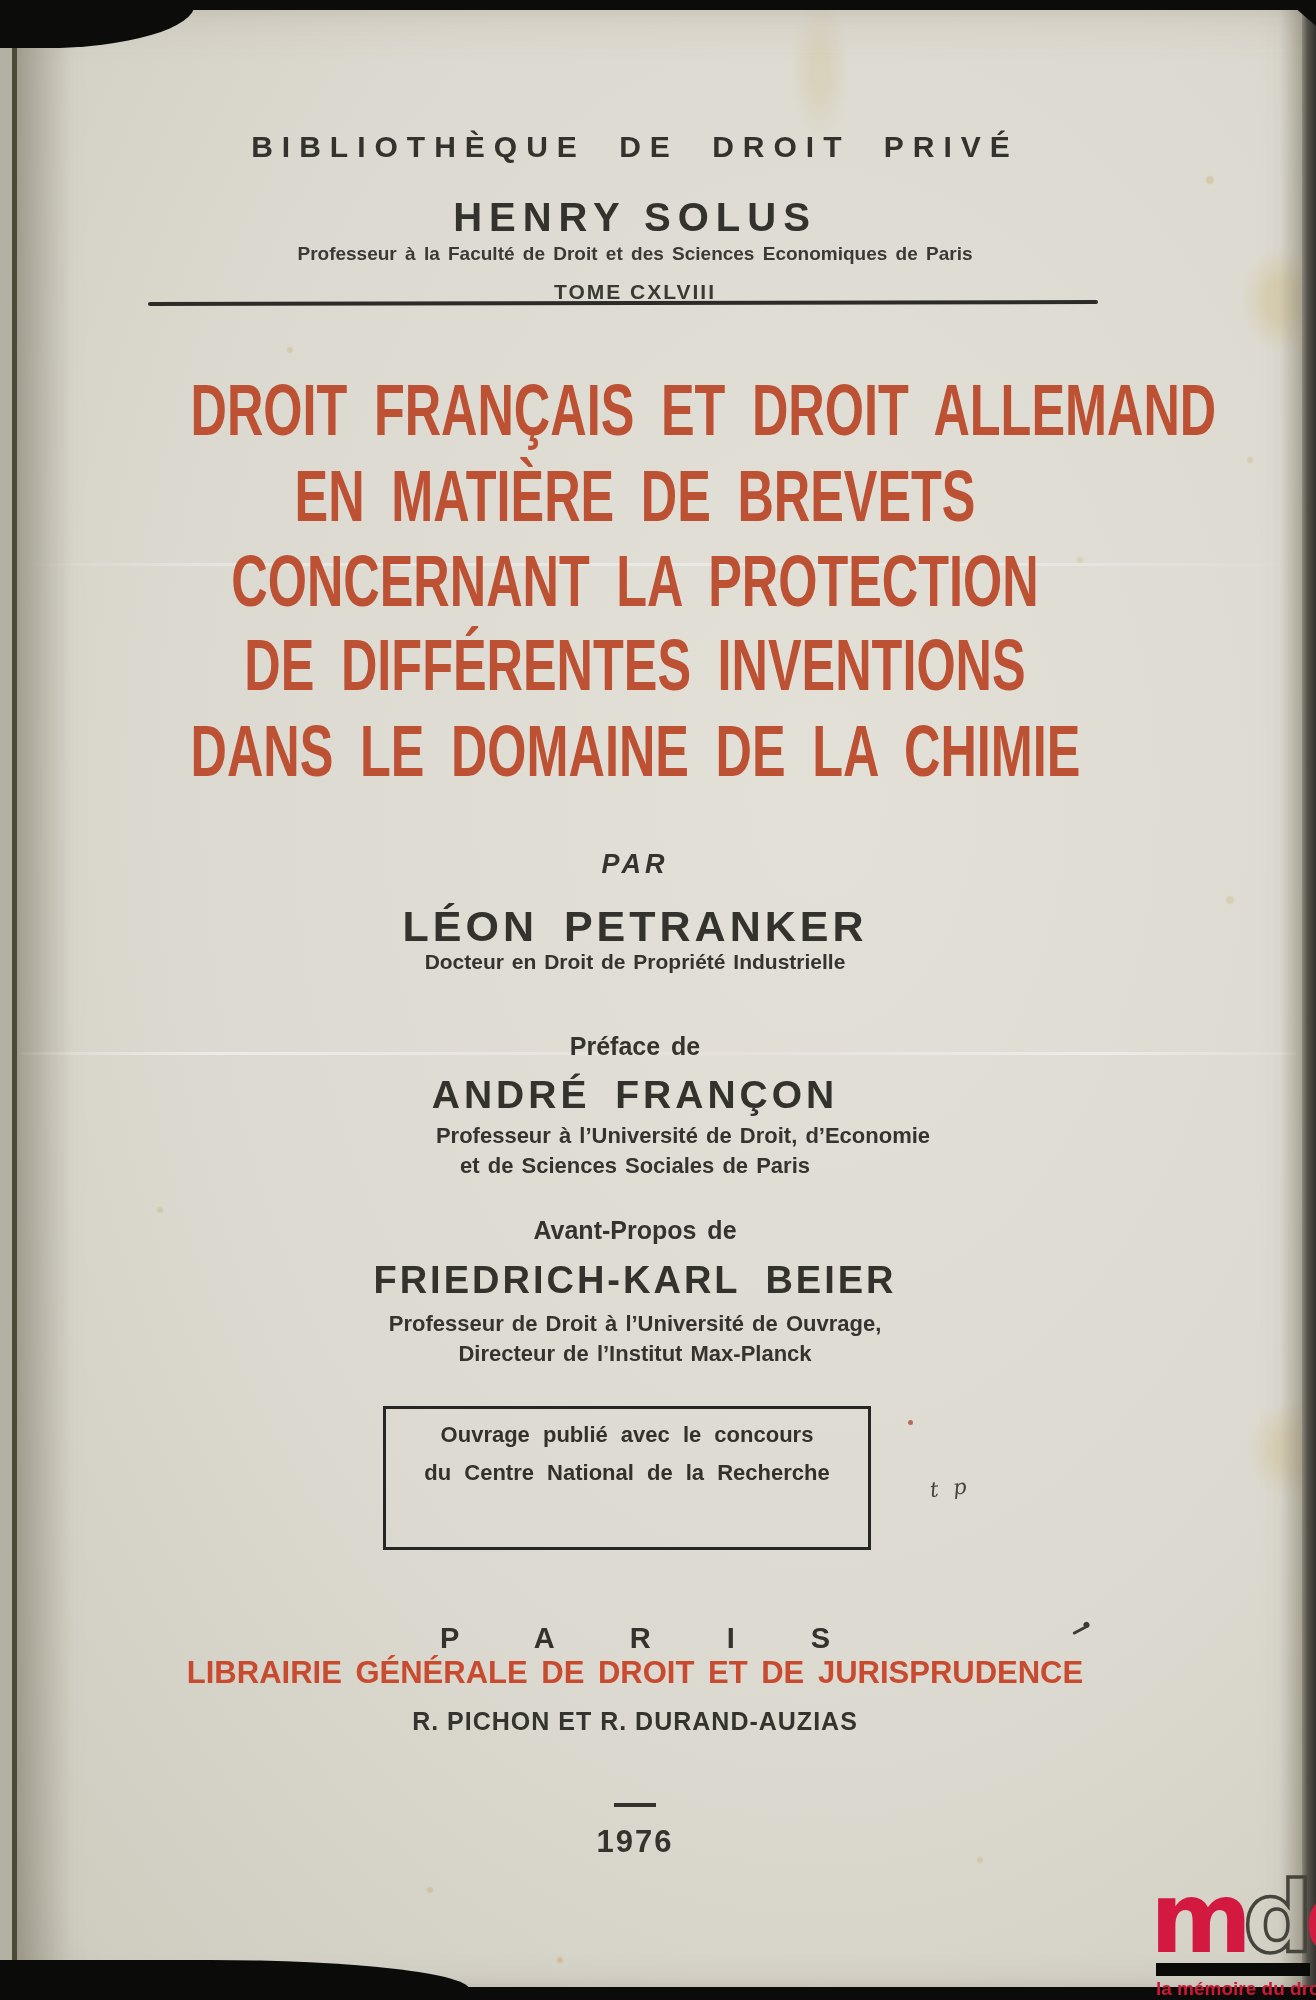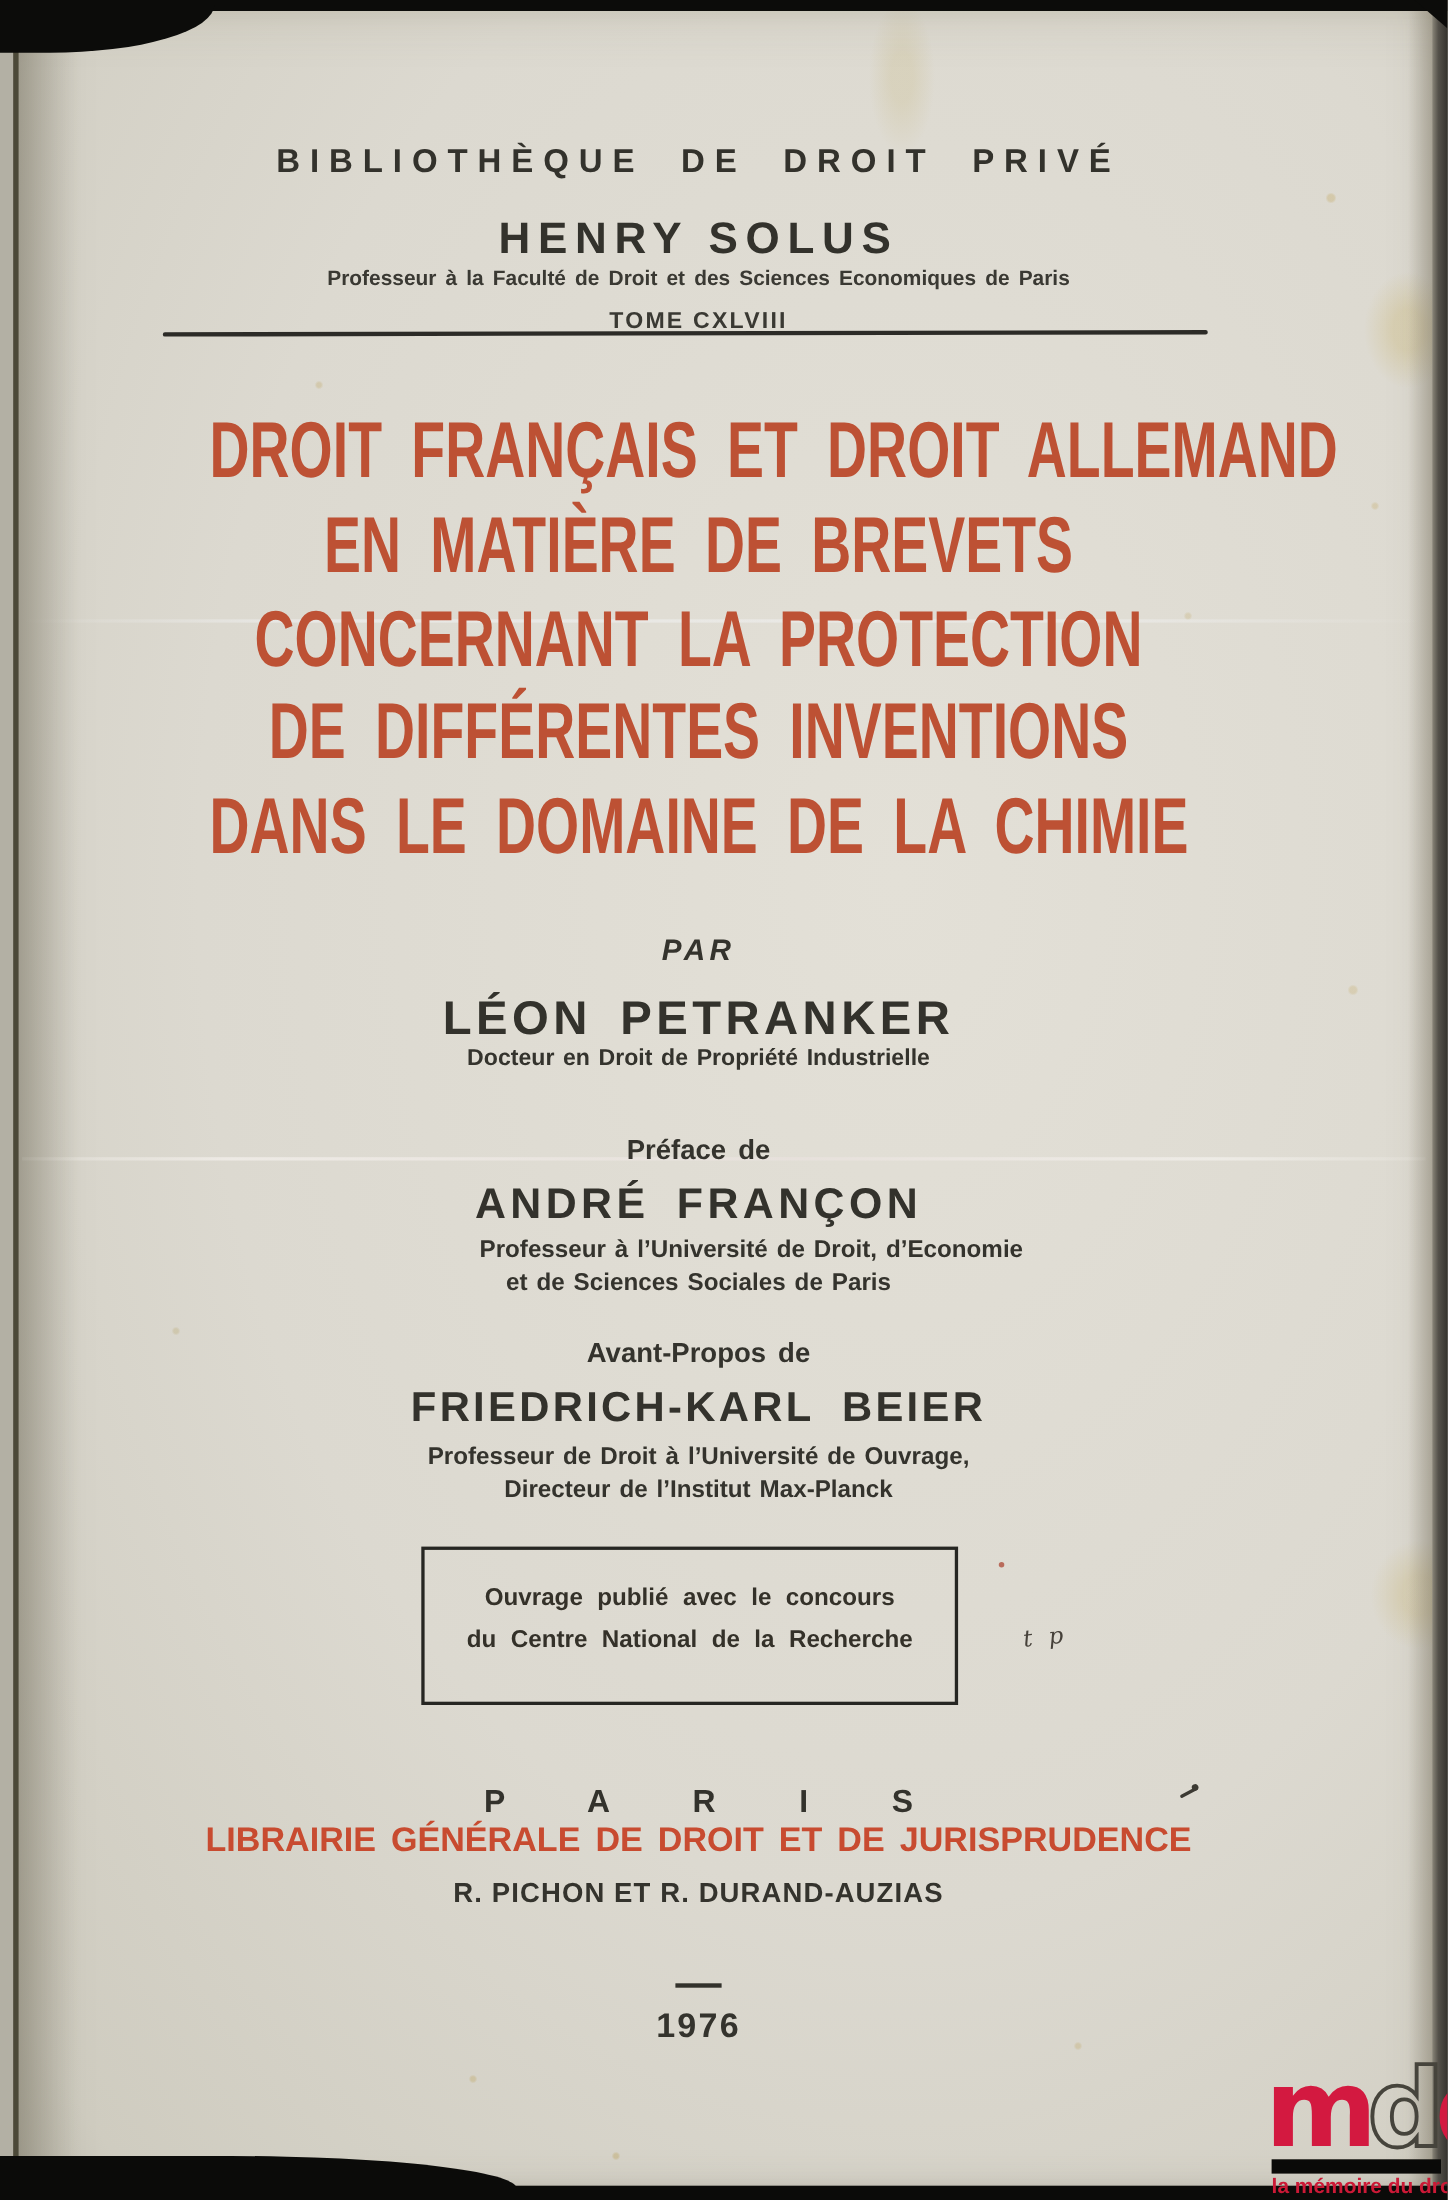--- a/index.html
+++ b/index.html
@@ -74,21 +74,21 @@
   .docteur{top:950px;font-size:21px;word-spacing:2px;}
   .preflabel{top:1032px;font-size:25px;word-spacing:4px;}
   .andre{top:1073px;font-size:39px;letter-spacing:4px;word-spacing:10px;color:#33322c;}
   .prof2a{top:1123px;font-size:22px;word-spacing:2px;padding-left:48px;}
   .prof2b{top:1153px;font-size:22px;word-spacing:2px;}
   .avant{top:1216px;font-size:25px;word-spacing:4px;}
   .beier{top:1259px;font-size:38px;letter-spacing:3px;word-spacing:12px;color:#33322c;}
   .prof3a{top:1311px;font-size:22px;word-spacing:2px;}
   .prof3b{top:1341px;font-size:22px;word-spacing:2px;}
   .support-box{position:absolute;left:383px;top:1406px;width:488px;height:144px;z-index:2;
-    border:3px solid #262622;box-sizing:border-box;padding-top:24px;text-align:center;}
+    border:3px solid #262622;box-sizing:border-box;padding-top:7px;text-align:center;}
   .support-box div{font-weight:bold;font-size:22px;line-height:38px;word-spacing:7px;color:#343129;}
   .paris{top:1622px;font-size:29px;letter-spacing:34px;text-indent:34px;color:#33322c;}
   .librairie{top:1655px;font-size:31px;word-spacing:5px;color:#c84b30;}
   .pichon{top:1707px;font-size:25px;letter-spacing:1px;}
   .soufflot{top:1743px;font-size:30px;word-spacing:3px;}
   .dash{position:absolute;top:1803px;left:614px;width:42px;height:4px;background:#33322c;z-index:2;}
   .year{top:1824px;font-size:31px;letter-spacing:2px;}
   
   .ink-mark{position:absolute;left:930px;top:1476px;z-index:2;font-family:"DejaVu Serif",serif;
     font-style:italic;font-size:21px;color:#46413a;transform:rotate(-6deg);letter-spacing:4px;}

